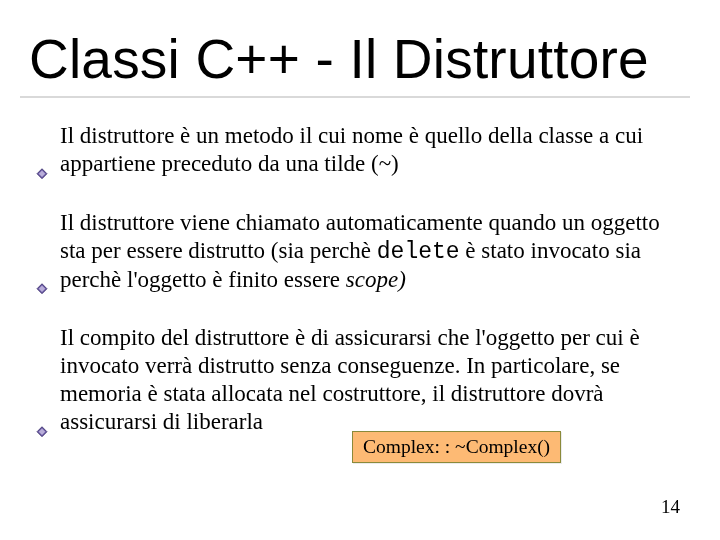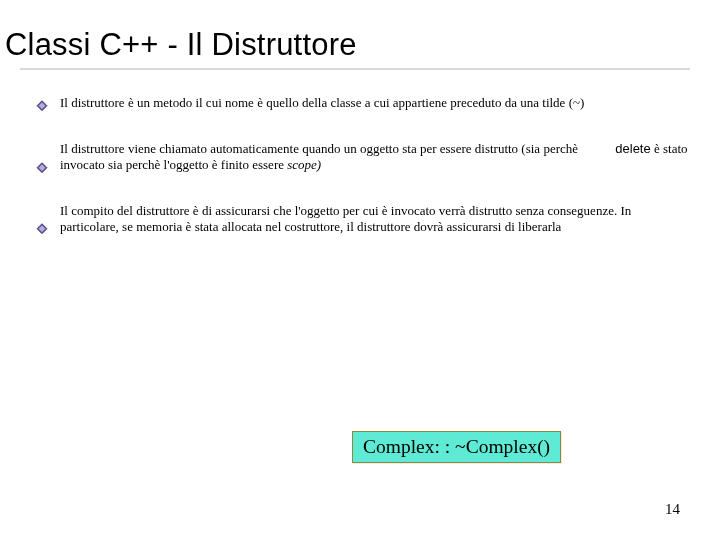--- a/index.html
+++ b/index.html
@@ -12,71 +12,71 @@
     color: #000;
     overflow: hidden;
   }
   .slide {
     position: relative;
     width: 720px;
     height: 540px;
     box-sizing: border-box;
   }
   .title {
-    font-size: 31px;
+    font-size: 55px;
     font-family: Verdana, Arial, sans-serif;
     margin: 0;
-    padding: 27px 0 0 5px;
+    padding: 27px 0 0 29px;
     font-weight: 400;
     letter-spacing: 0.2px;
   }
   .title-underline {
     height: 2px;
     background: #d9d9d9;
     margin: 5px 30px 0 20px;
   }
   .body {
     padding: 24px 30px 0 62px;
   }
   .item {
     display: flex;
     align-items: flex-end;
     margin-bottom: 30px;
-    font-size: 13px;
+    font-size: 23px;
     line-height: 1.22;
   }
   .bullet {
     flex: 0 0 auto;
     width: 12px;
     height: 12px;
     margin-top: 5px;
     margin-right: 12px;
     margin-left: -26px;
     position: relative;
   }
   .bullet svg { display: block; }
   .text { flex: 1 1 auto; }
-  .mono { font-family: Liberation Sans, sans-serif; margin-left: 34px; }
+  .mono { font-family: Liberation Mono, monospace; }
   .italic { font-style: italic; font-family: Liberation Serif, serif; }
   .code-box {
     position: absolute;
     left: 352px;
     top: 431px;
     border: 1.5px solid #8a8a3a;
-    background: #5eead4;
+    background: #fdba74;
     padding: 4px 10px;
     font-size: 19.5px;
     font-family: Georgia, 'Times New Roman', serif;
     box-shadow: 1px 1px 0 rgba(0,0,0,0.08);
   }
   .page-num {
     position: absolute;
     right: 40px;
     bottom: 22px;
-    font-size: 15px;
+    font-size: 19px;
   }
 </style>
 </head>
 <body>
 <div class="slide">
 
   <h1 class="title">Classi C++ - Il Distruttore</h1>
   <div class="title-underline"></div>
 
   <div class="body">

